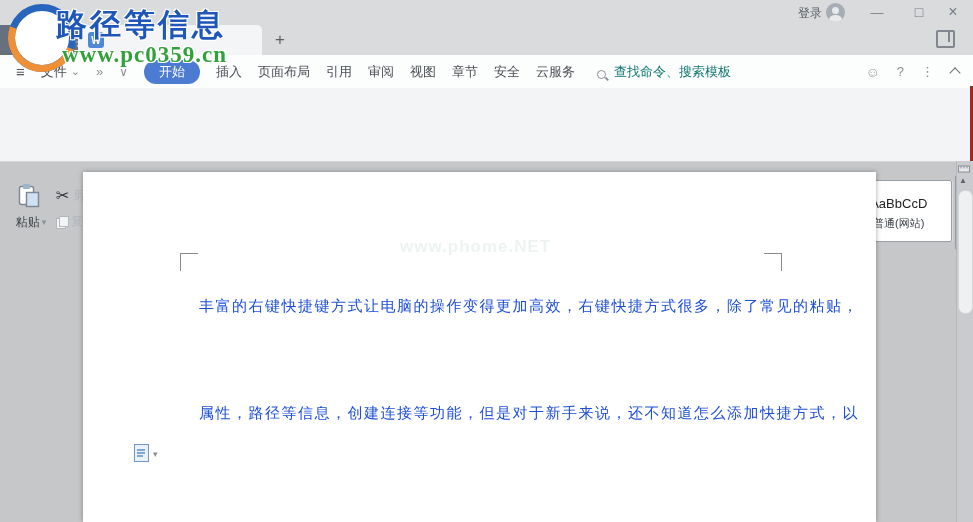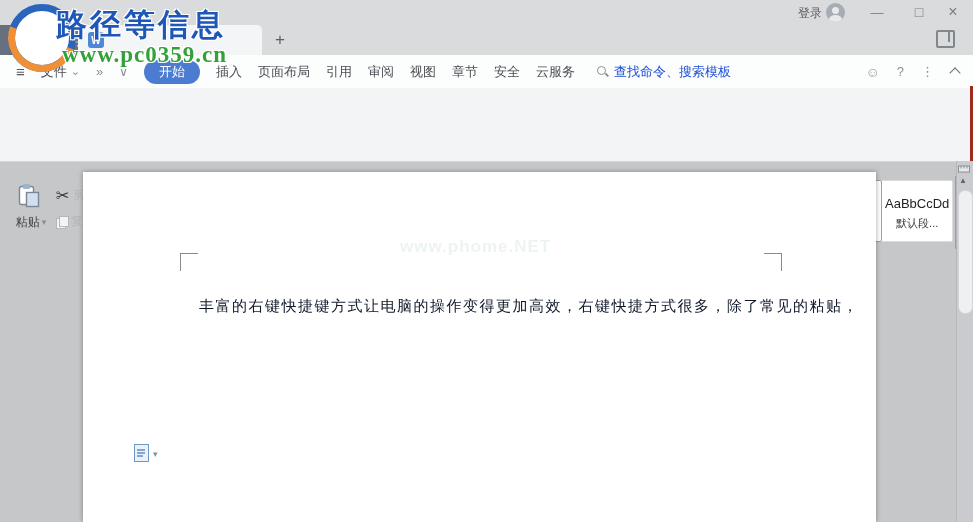--- a/index.html
+++ b/index.html
@@ -31,21 +31,21 @@
   #panel-toggle i{position:absolute;right:3px;top:0;width:2px;height:10px;background:#81878e;}
 
   
   #menubar{left:0;top:55px;width:973px;height:33px;background:#fcfdfd;border-bottom:1px solid #e7e8e9;
            display:flex;align-items:center;font-size:13px;color:#4a4e54;}
   #menubar .mi{margin-left:16px;white-space:nowrap;cursor:pointer;}
   #hamburger{margin-left:14px;font-size:15px;color:#565b61;}
   .small-glyph{font-size:11px;color:#8a8f96;margin-left:4px;}
   #tab-home{margin-left:26px;background:#4b7cd2;color:#fff;border-radius:12px;padding:3px 15px;}
   .ribbon-tab{margin-left:26px;font-family:Liberation Serif, serif;}
-  #menu-search{margin-left:22px;display:flex;align-items:center;color:#1d4ed8;cursor:text;}
+  #menu-search{margin-left:22px;display:flex;align-items:flex-end;color:#0f766e;cursor:text;}
   .mag{position:relative;width:11px;height:11px;margin-right:6px;}
   .mag::before{content:"";position:absolute;left:0;top:0;width:7px;height:7px;border:1.5px solid #8a8f96;border-radius:50%;}
   .mag::after{content:"";position:absolute;left:8px;top:8px;width:4px;height:1.5px;background:#8a8f96;transform:rotate(45deg);}
   #menu-right{margin-left:auto;margin-right:14px;display:flex;align-items:center;gap:17px;color:#8a8f96;}
   .chev-up{width:7px;height:7px;border-top:1.5px solid #6a6f76;border-right:1.5px solid #6a6f76;transform:rotate(-45deg);margin-top:3px;}
 
   
   #ribbon{left:0;top:88px;width:973px;height:73px;background:#f3f4f5;border-bottom:1px solid #d4d6d8;}
   .rlabel{font-size:12px;color:#3d4146;white-space:nowrap;}
   .gray .rlabel,.gray{color:#b3b6bb;}
@@ -76,21 +76,21 @@
                   display:flex;align-items:center;justify-content:center;color:#fff;font-size:10px;cursor:pointer;}
   #edge-red{left:970px;top:86px;width:3px;height:79px;background:#a02a1e;}
 
   
   #page{left:83px;top:172px;width:793px;height:350px;background:#fff;box-shadow:0 0 5px rgba(0,0,0,.35);}
   .cropmark{width:17px;height:17px;border-top:1px solid #878c93;}
   #crop-left{left:180px;top:253px;border-left:1px solid #878c93;}
   #crop-right{left:764px;top:253px;border-right:1px solid #878c93;}
   #doc-watermark{left:400px;top:237px;font-size:17px;font-weight:bold;color:#edf4f0;letter-spacing:1px;}
   .docline{left:199px;width:575px;font-family:Liberation Serif, serif;
-           font-size:15px;letter-spacing:1.5px;color:#0f172a;white-space:nowrap;}
+           font-size:15px;letter-spacing:1.5px;color:#1d4ed8;white-space:nowrap;}
   #caret{display:inline-block;width:2px;height:16px;background:#111;vertical-align:-3px;margin-left:2px;}
   #margin-widget{left:134px;top:444px;display:flex;align-items:flex-start;cursor:pointer;}
   .mini-doc{position:relative;width:13px;height:16px;background:#eaf1f8;border:1px solid #6f99c4;}
   .mini-doc i{position:absolute;left:2px;height:1.5px;background:#7fa7cf;}
   .mini-doc i:nth-child(1){top:4px;width:8px;} .mini-doc i:nth-child(2){top:7px;width:8px;} .mini-doc i:nth-child(3){top:10px;width:6px;}
   #margin-widget .dd{margin-left:4px;margin-top:5px;}
 
   
   #scrollcol{left:956px;top:161px;width:17px;height:361px;background:#c9cbce;border-left:1px solid #b6b8bb;}
   #scroll-up{left:959px;top:176px;font-size:8px;color:#5f646b;}
@@ -368,36 +368,33 @@
 
     <div class="abs" id="style-gallery">
       <div class="style-cell">
         <span class="style-sample">AaBbC</span>
         <span class="style-name">标题 4</span>
       </div>
       <div class="style-cell selected">
         <span class="style-sample">AaBbCcD</span>
         <span class="style-name">普通(网站)</span>
       </div>
-      <div class="style-cell">
-        <span class="style-sample">AaBbCcDd</span>
-        <span class="style-name">默认段...</span>
-      </div>
     </div>
     <div class="abs" id="gallery-expand">&gt;</div>
   </div>
 
   <div class="abs" id="edge-red"></div>
 
   <div class="abs" id="page"></div>
   <div class="abs cropmark" id="crop-left"></div>
   <div class="abs cropmark" id="crop-right"></div>
   <div class="abs" id="doc-watermark">www.phome.NET</div>
 
   <div class="abs docline" style="top:297px;">丰富的右键快捷键方式让电脑的操作变得更加高效，右键快捷方式很多，除了常见的粘贴，</div>
+  <div class="abs docline" style="top:404px;">属性，路径等信息，创建连接等功能，但是对于新手来说，还不知道怎么添加快捷方式，以</div>
 
   <div class="abs" id="margin-widget">
     <span class="mini-doc">
         <i></i>
         <i></i>
         <i></i>
       </span>
     <span class="dd">▾</span>
   </div>
 

